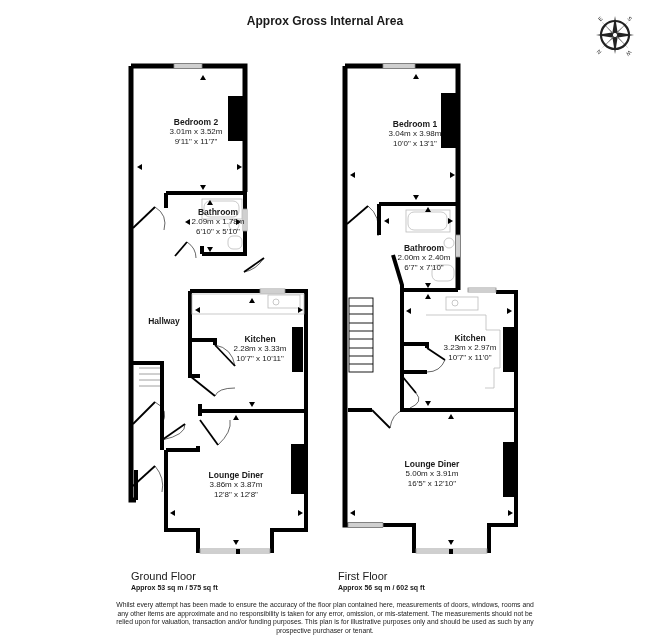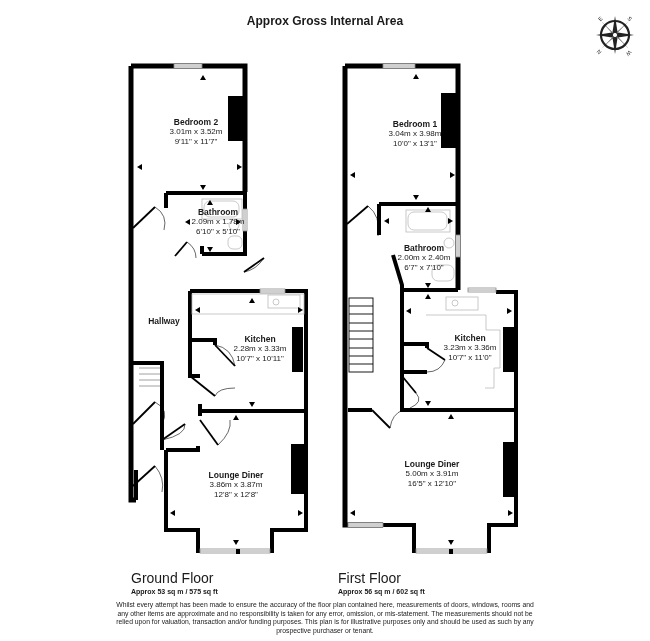--- a/index.html
+++ b/index.html
@@ -3,21 +3,21 @@
 <meta charset="utf-8">
 <style>
   html, body { margin: 0; padding: 0; background: #ffffff; }
   body { width: 650px; height: 641px; position: relative; overflow: hidden; font-family: "Liberation Sans", sans-serif; color: #1a1a1a; }
   .abs { position: absolute; }
   .header { left: 0; top: 16px; width: 650px; text-align: center; font-size: 12px; font-weight: bold; line-height: 10px; }
   .compass { left: 592px; top: 12px; width: 46px; height: 46px; }
   svg.plan { position: absolute; left: 0; top: 0; }
   .room-label { position: absolute; text-align: center; font-size: 8px; line-height: 10px; transform: translateX(-50%); white-space: nowrap; }
   .room-label .name { font-weight: bold; font-size: 8.5px; }
-  .floor-title { font-size: 14px; }
+  .floor-title { font-size: 11px; }
   .floor-area { font-size: 7px; font-weight: bold; margin-top: 2px; }
   .disclaimer { left: 115px; top: 601px; width: 420px; text-align: center; font-size: 6.8px; line-height: 8.6px; color: #222; }
 </style>
 </head>
 <body>
 
 <div class="abs header">
   <div>Approx Gross Internal Area</div>
 </div>
 
@@ -258,21 +258,21 @@
   <div>3.04m x 3.98m</div>
   <div>10'0" x 13'1"</div>
 </div>
 <div class="room-label" style="left:424px; top:243px;">
   <div class="name">Bathroom</div>
   <div>2.00m x 2.40m</div>
   <div>6'7" x 7'10"</div>
 </div>
 <div class="room-label" style="left:470px; top:333px;">
   <div class="name">Kitchen</div>
-  <div>3.23m x 3.36m</div>
+  <div>3.23m x 2.97m</div>
   <div>10'7" x 11'0"</div>
 </div>
 <div class="room-label" style="left:432px; top:459px;">
   <div class="name">Lounge Diner</div>
   <div>5.00m x 3.91m</div>
   <div>16'5" x 12'10"</div>
 </div>
 
 <div class="abs" style="left:131px; top:570px;">
   <div class="floor-title">Ground Floor</div>

